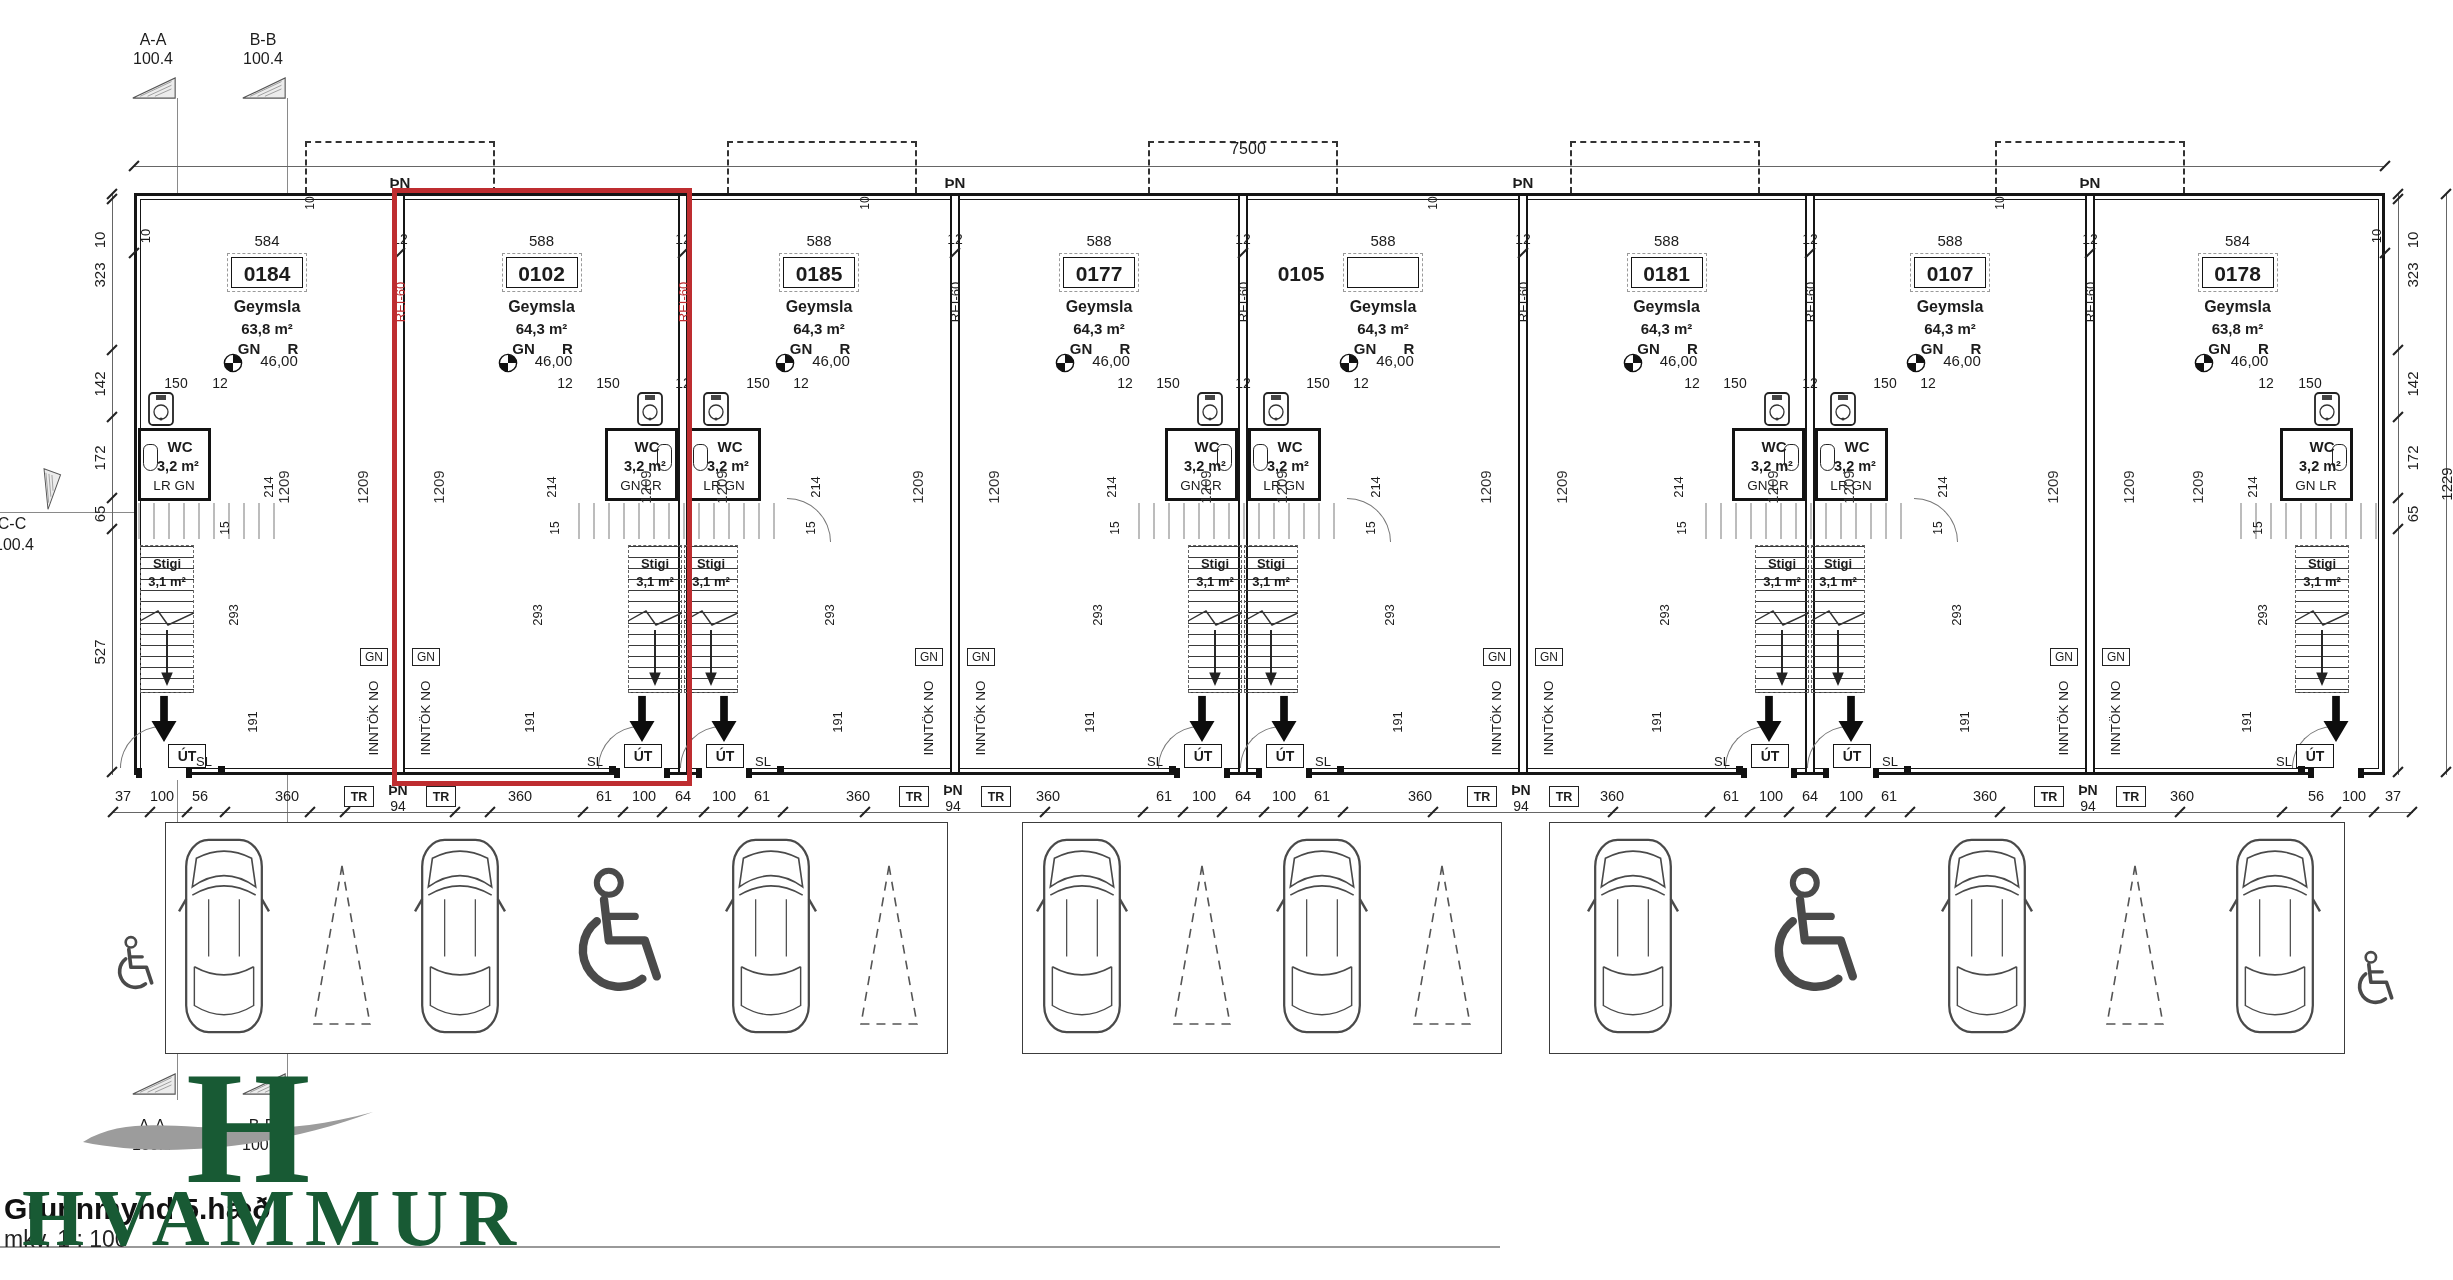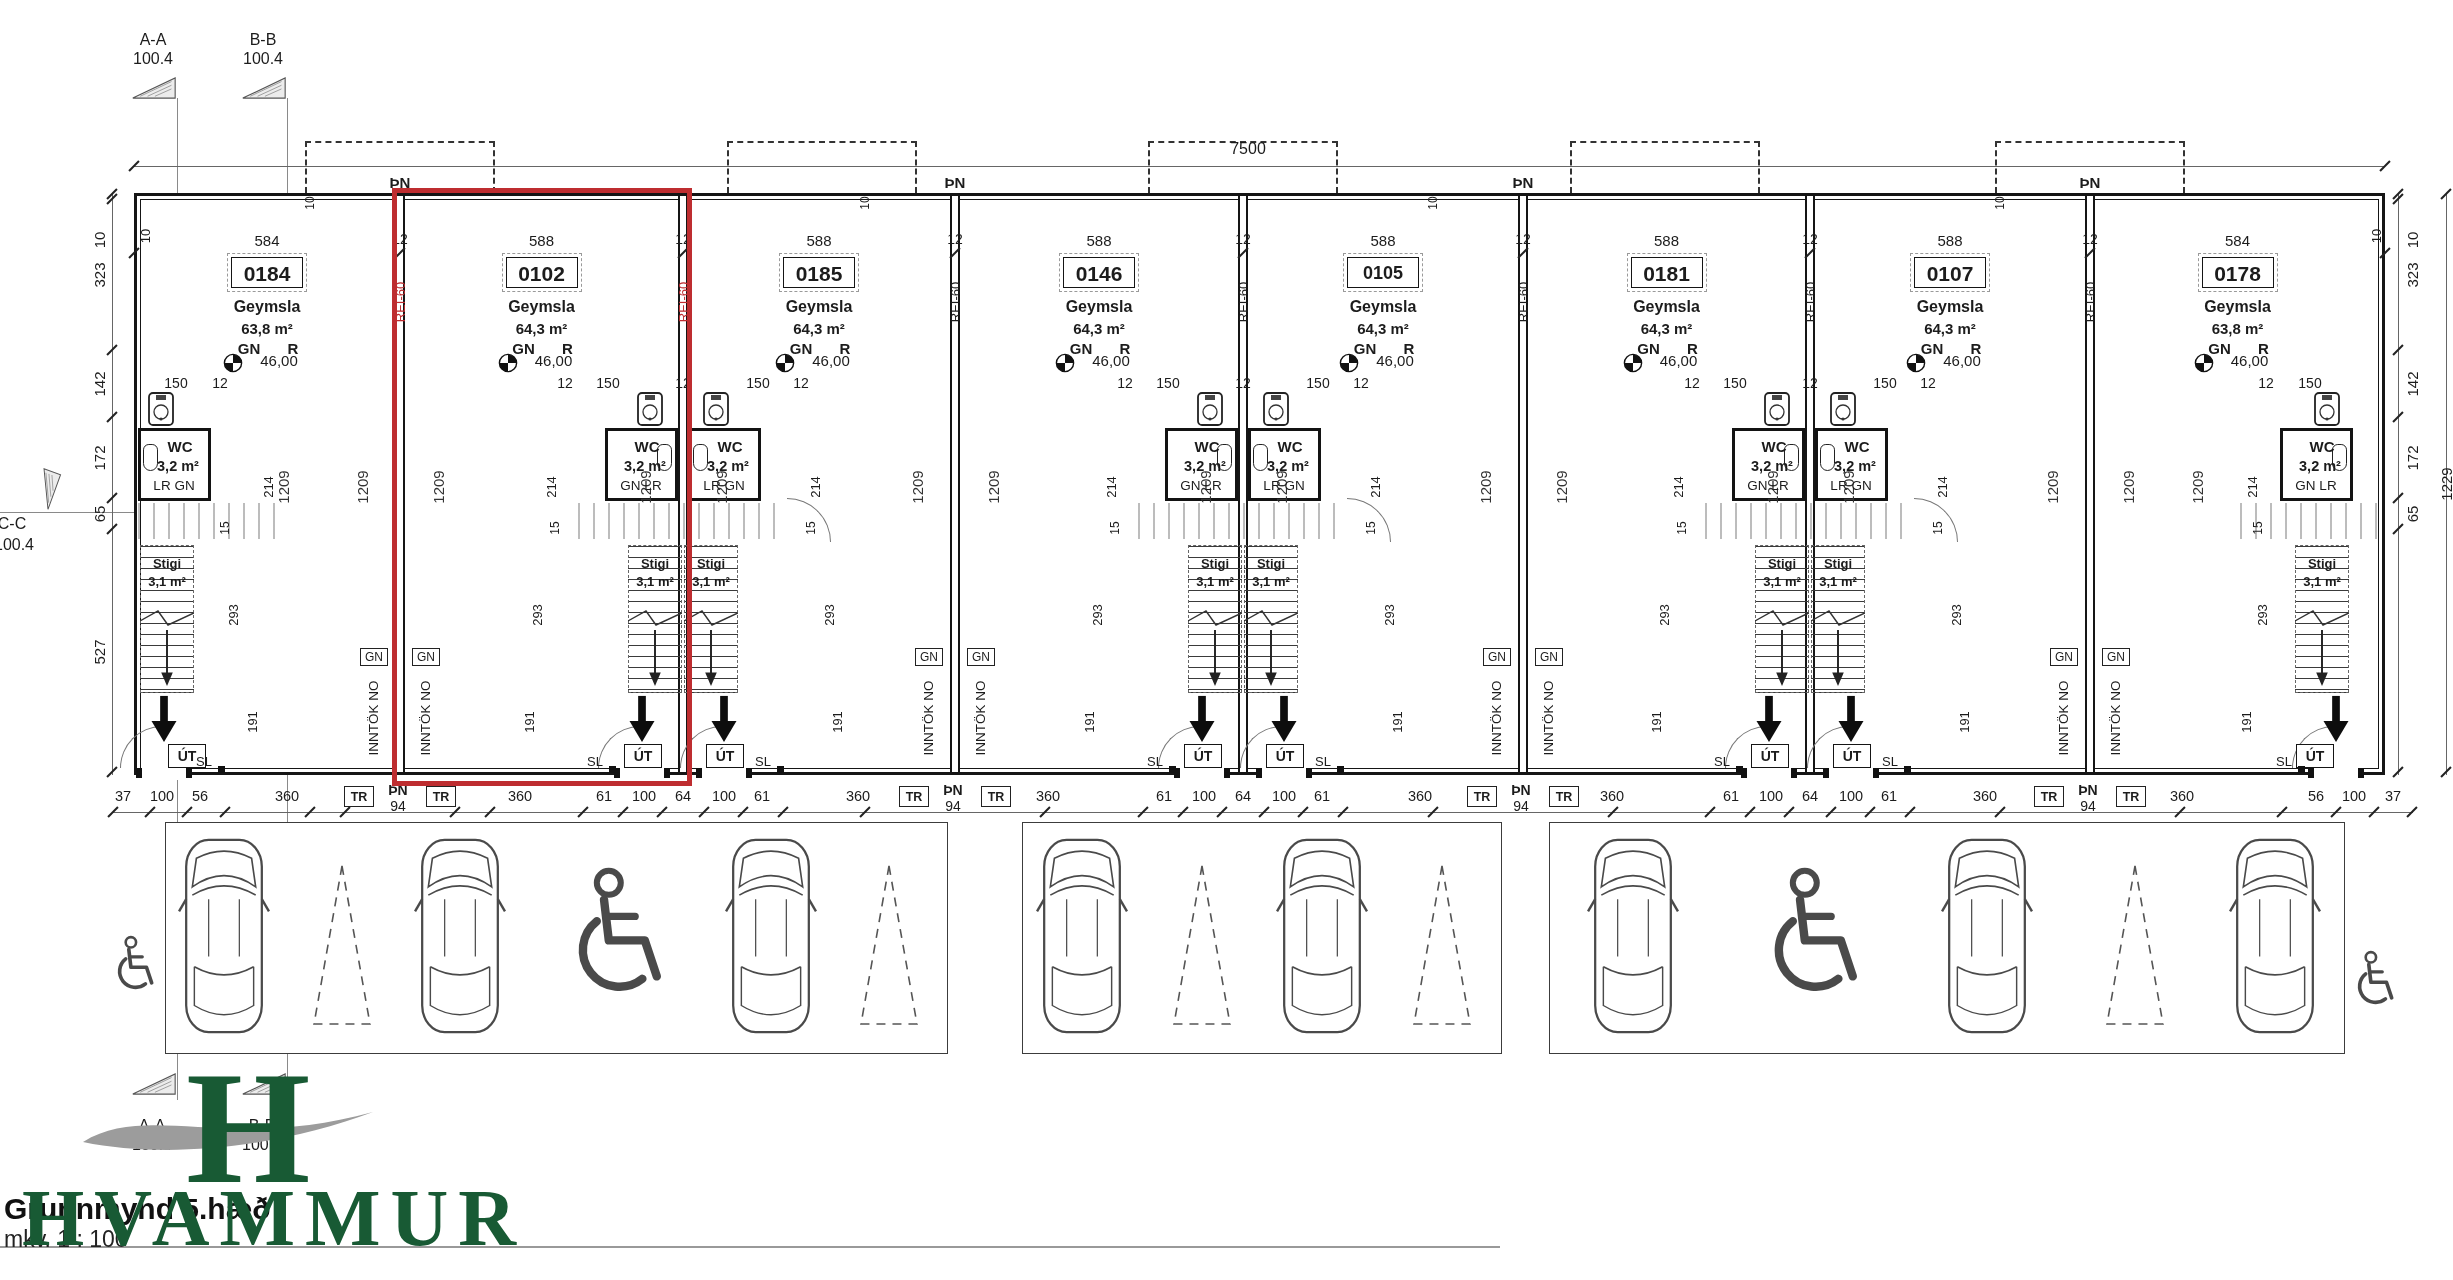--- a/index.html
+++ b/index.html
@@ -151,35 +151,35 @@
     <div style="position: absolute; left: 845px; top: 348px; font-size: 15px; color: rgb(28, 28, 28); font-weight: 700; white-space: nowrap; line-height: 1; transform: translate(-50%, -50%); z-index: 6;">R</div>
     <div style="position: absolute; left: 775px; top: 353px; width: 20px; height: 20px; z-index: 5;"><svg width="20" height="20" viewBox="0 0 20 20">
         <circle cx="10" cy="10" r="8.6" fill="#fff" stroke="#111" stroke-width="1.4"></circle>
         <path d="M10 10 L10 1.4 A8.6 8.6 0 0 1 18.6 10 Z" fill="#111"></path>
         <path d="M10 10 L10 18.6 A8.6 8.6 0 0 1 1.4 10 Z" fill="#111"></path>
       </svg></div>
     <div style="position: absolute; left: 831px; top: 360px; font-size: 15px; color: rgb(28, 28, 28); font-weight: 400; white-space: nowrap; line-height: 1; transform: translate(-50%, -50%); z-index: 6;">46,00</div>
     <div style="position: absolute; left: 799px; top: 371px; width: 102px; height: 1px; background: rgb(85, 85, 85);"></div>
     <div style="position: absolute; left: 1099px; top: 240px; font-size: 15px; color: rgb(28, 28, 28); font-weight: 400; white-space: nowrap; line-height: 1; transform: translate(-50%, -50%); z-index: 6;">588</div>
     <div style="position: absolute; left: 1063px; top: 257px; width: 72px; height: 31px; border: 1.7px solid rgb(21, 21, 21); outline: rgb(154, 154, 154) dashed 1px; outline-offset: 3px; background: rgb(255, 255, 255); z-index: 4;"></div>
-    <div style="position: absolute; left: 1099px; top: 273px; font-size: 21px; color: rgb(28, 28, 28); font-weight: 700; white-space: nowrap; line-height: 1; transform: translate(-50%, -50%); z-index: 8;">0146</div>
+    <div style="position: absolute; left: 1099px; top: 273px; font-size: 21px; color: rgb(28, 28, 28); font-weight: 700; white-space: nowrap; line-height: 1; transform: translate(-50%, -50%); z-index: 8;">0177</div>
     <div style="position: absolute; left: 1099px; top: 307px; font-size: 16px; color: rgb(28, 28, 28); font-weight: 700; white-space: nowrap; line-height: 1; transform: translate(-50%, -50%); z-index: 6;">Geymsla</div>
     <div style="position: absolute; left: 1099px; top: 328px; font-size: 15px; color: rgb(28, 28, 28); font-weight: 700; white-space: nowrap; line-height: 1; transform: translate(-50%, -50%); z-index: 6;">64,3 m²</div>
     <div style="position: absolute; left: 1081px; top: 348px; font-size: 15px; color: rgb(28, 28, 28); font-weight: 700; white-space: nowrap; line-height: 1; transform: translate(-50%, -50%); z-index: 6;">GN</div>
     <div style="position: absolute; left: 1125px; top: 348px; font-size: 15px; color: rgb(28, 28, 28); font-weight: 700; white-space: nowrap; line-height: 1; transform: translate(-50%, -50%); z-index: 6;">R</div>
     <div style="position: absolute; left: 1055px; top: 353px; width: 20px; height: 20px; z-index: 5;"><svg width="20" height="20" viewBox="0 0 20 20">
         <circle cx="10" cy="10" r="8.6" fill="#fff" stroke="#111" stroke-width="1.4"></circle>
         <path d="M10 10 L10 1.4 A8.6 8.6 0 0 1 18.6 10 Z" fill="#111"></path>
         <path d="M10 10 L10 18.6 A8.6 8.6 0 0 1 1.4 10 Z" fill="#111"></path>
       </svg></div>
     <div style="position: absolute; left: 1111px; top: 360px; font-size: 15px; color: rgb(28, 28, 28); font-weight: 400; white-space: nowrap; line-height: 1; transform: translate(-50%, -50%); z-index: 6;">46,00</div>
     <div style="position: absolute; left: 1079px; top: 371px; width: 102px; height: 1px; background: rgb(85, 85, 85);"></div>
     <div style="position: absolute; left: 1383px; top: 240px; font-size: 15px; color: rgb(28, 28, 28); font-weight: 400; white-space: nowrap; line-height: 1; transform: translate(-50%, -50%); z-index: 6;">588</div>
     <div style="position: absolute; left: 1347px; top: 257px; width: 72px; height: 31px; border: 1.7px solid rgb(21, 21, 21); outline: rgb(154, 154, 154) dashed 1px; outline-offset: 3px; background: rgb(255, 255, 255); z-index: 4;"></div>
-    <div style="position: absolute; left: 1383px; top: 273px; font-size: 18px; color: rgb(28, 28, 28); font-weight: 700; white-space: nowrap; line-height: 1; transform: translate(-50%, -50%); z-index: 8;">0105</div>
+    <div style="position: absolute; left: 1301px; top: 273px; font-size: 21px; color: rgb(28, 28, 28); font-weight: 700; white-space: nowrap; line-height: 1; transform: translate(-50%, -50%); z-index: 8;">0105</div>
     <div style="position: absolute; left: 1383px; top: 307px; font-size: 16px; color: rgb(28, 28, 28); font-weight: 700; white-space: nowrap; line-height: 1; transform: translate(-50%, -50%); z-index: 6;">Geymsla</div>
     <div style="position: absolute; left: 1383px; top: 328px; font-size: 15px; color: rgb(28, 28, 28); font-weight: 700; white-space: nowrap; line-height: 1; transform: translate(-50%, -50%); z-index: 6;">64,3 m²</div>
     <div style="position: absolute; left: 1365px; top: 348px; font-size: 15px; color: rgb(28, 28, 28); font-weight: 700; white-space: nowrap; line-height: 1; transform: translate(-50%, -50%); z-index: 6;">GN</div>
     <div style="position: absolute; left: 1409px; top: 348px; font-size: 15px; color: rgb(28, 28, 28); font-weight: 700; white-space: nowrap; line-height: 1; transform: translate(-50%, -50%); z-index: 6;">R</div>
     <div style="position: absolute; left: 1339px; top: 353px; width: 20px; height: 20px; z-index: 5;"><svg width="20" height="20" viewBox="0 0 20 20">
         <circle cx="10" cy="10" r="8.6" fill="#fff" stroke="#111" stroke-width="1.4"></circle>
         <path d="M10 10 L10 1.4 A8.6 8.6 0 0 1 18.6 10 Z" fill="#111"></path>
         <path d="M10 10 L10 18.6 A8.6 8.6 0 0 1 1.4 10 Z" fill="#111"></path>
       </svg></div>
     <div style="position: absolute; left: 1395px; top: 360px; font-size: 15px; color: rgb(28, 28, 28); font-weight: 400; white-space: nowrap; line-height: 1; transform: translate(-50%, -50%); z-index: 6;">46,00</div>

